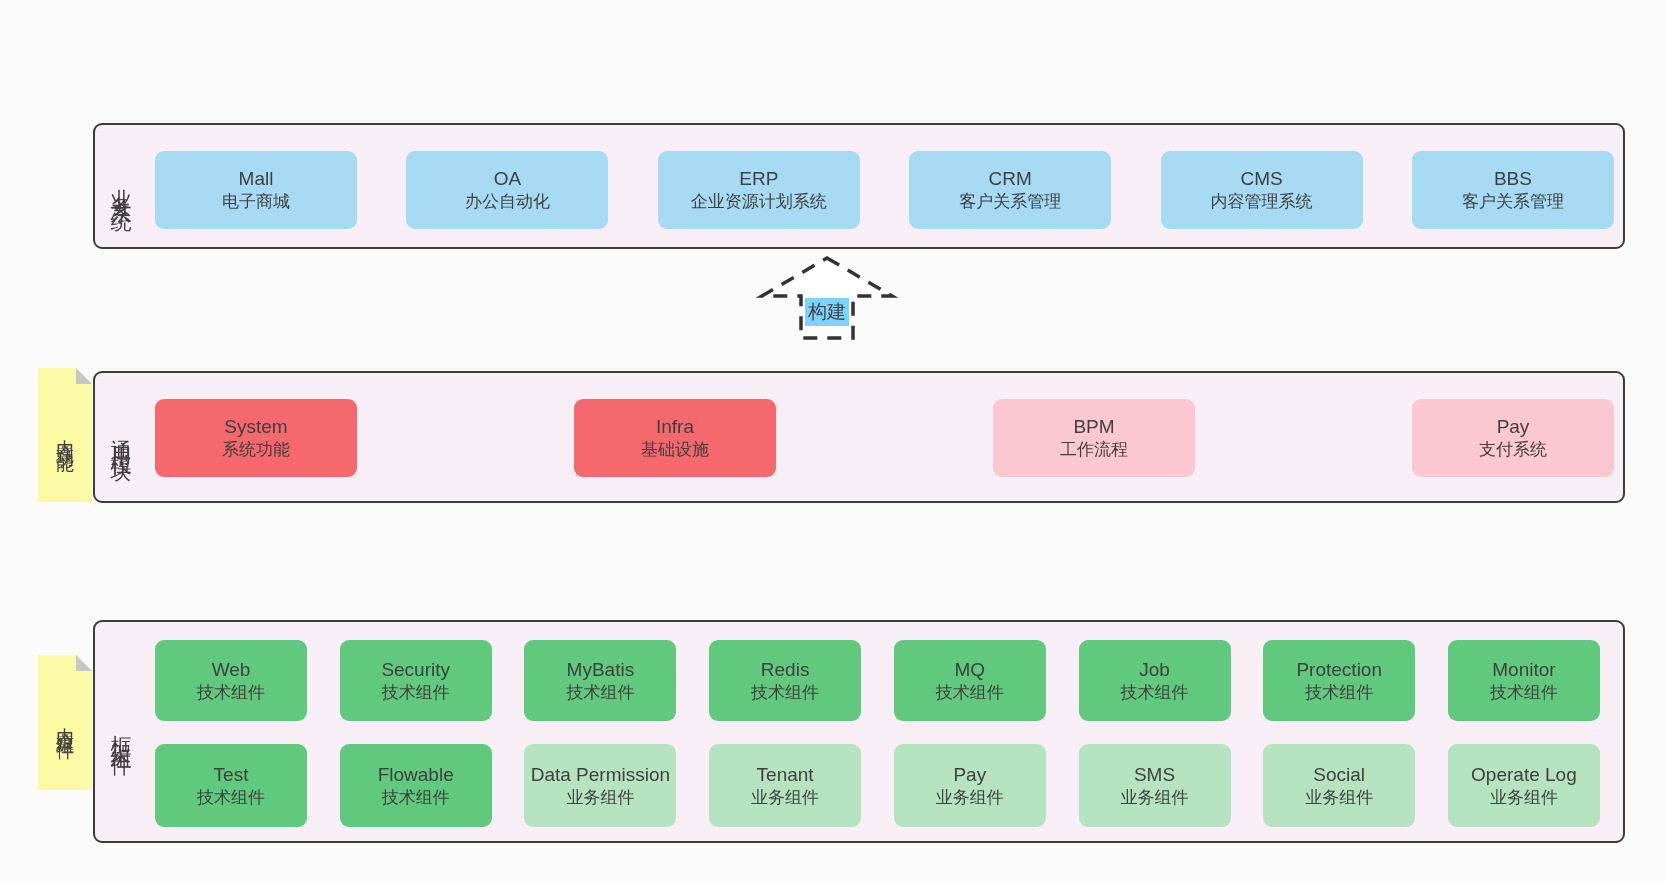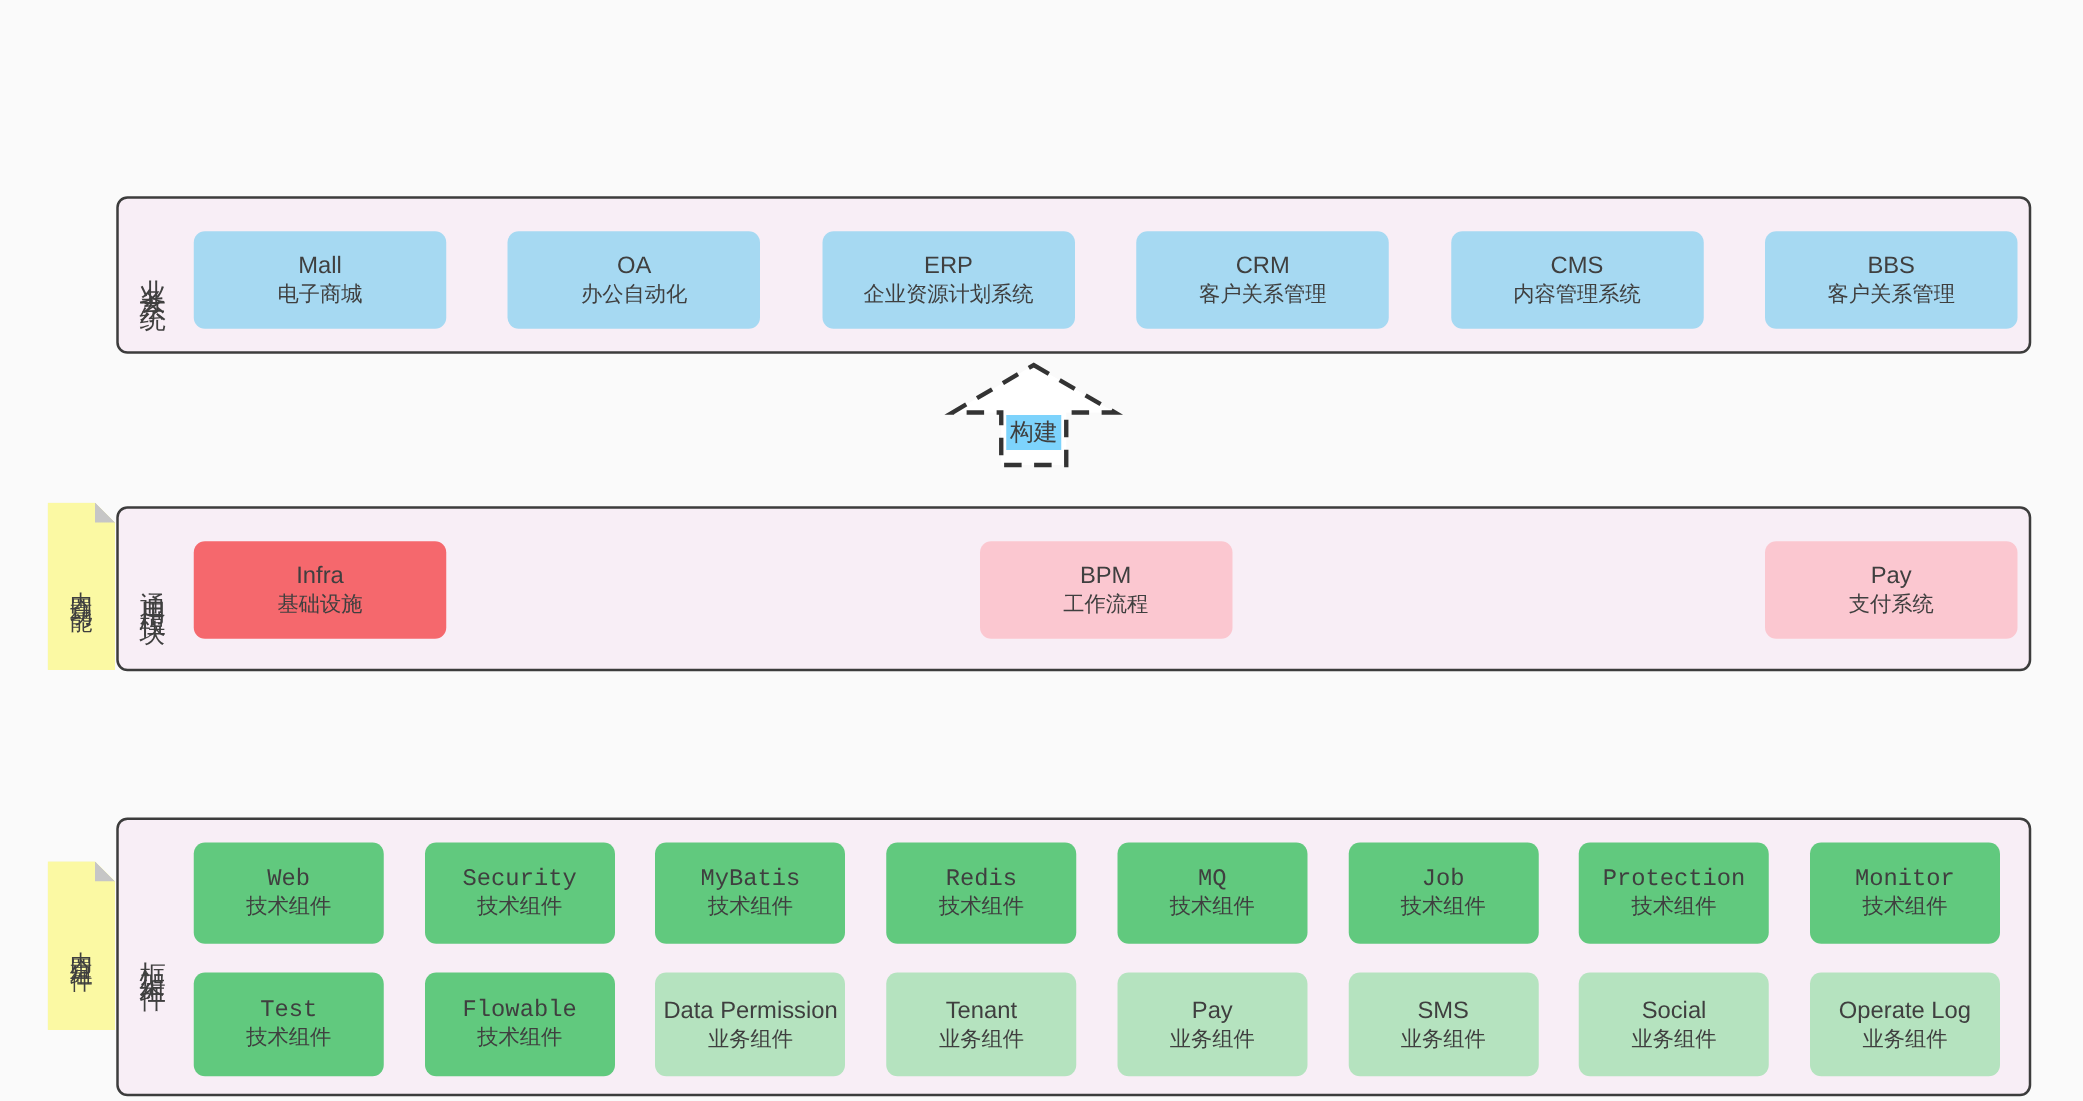--- a/index.html
+++ b/index.html
@@ -8,21 +8,21 @@
     --note-bg:#fbf9a3; --note-fold:#c6c6c6; --arrow-stroke:#333333;
   }
   *{box-sizing:border-box; margin:0; padding:0;}
   html,body{width:1666px; height:881px; overflow:hidden;}
   body{
     background:var(--page-bg);
     font-family:"Liberation Sans","DejaVu Sans",sans-serif;
     color:var(--text);
     position:relative;
   }
-  .canvas{position:absolute; inset:0;margin-top:34px;}
+  .canvas{position:absolute; inset:0;}
 
   .panel{
     position:absolute;
     background:var(--panel-bg);
     border:2px solid var(--panel-border);
     border-radius:9px;
     z-index:2;
   }
   .panel-business{left:93px; top:123px; width:1532px; height:126px;}
   .panel-modules{left:93px; top:371px; width:1532px; height:132px;}
@@ -44,21 +44,21 @@
     display:flex; flex-direction:column; align-items:center; justify-content:center;
     text-align:center; line-height:1.32; padding:4px 6px;
   }
   .box .en{font-size:19px;}
   .box .zh{font-size:17px;}
   .box-wide{width:202px;}
   .box-narrow{width:152px;}
   .bg-blue{background:var(--blue);}
   .bg-red{background:var(--red);}
   .bg-pink{background:var(--pink);}
-  .bg-green{background:var(--green);font-family:Liberation Mono, monospace;}
+  .bg-green{background:var(--green);}
   .bg-light-green{background:var(--light-green);justify-content:center;}
 
   .rowwrap{position:absolute; left:60px; width:1445px; display:flex; justify-content:space-between;}
   .row-1{top:18px; height:81px;}
   .row-2{top:122px; height:83px;}
 
   .note{
     position:absolute; width:54px; background:var(--note-bg); z-index:1;
     clip-path:polygon(0 0, calc(100% - 16px) 0, 100% 16px, 100% 100%, 0 100%);
     box-shadow:0 1px 2px rgba(0,0,0,.15);
@@ -132,20 +132,24 @@
     <svg viewBox="0 0 136 86">
       <path d="M68 3 L133 41 L94 41 L94 83 L42 83 L42 41 L3 41 Z" fill="#ffffff" stroke="var(--arrow-stroke)" stroke-width="3.5" stroke-dasharray="14 10" stroke-linejoin="miter"></path>
     </svg>
     <div class="alabel">构建</div>
   </div>
 
   <section class="panel panel-modules">
     <div class="vlabel">通用模块</div>
     <div class="boxes">
       <div class="box box-wide bg-red">
+        <div class="en">System</div>
+        <div class="zh">系统功能</div>
+      </div>
+      <div class="box box-wide bg-red">
         <div class="en">Infra</div>
         <div class="zh">基础设施</div>
       </div>
       <div class="box box-wide bg-pink">
         <div class="en">BPM</div>
         <div class="zh">工作流程</div>
       </div>
       <div class="box box-wide bg-pink">
         <div class="en">Pay</div>
         <div class="zh">支付系统</div>

